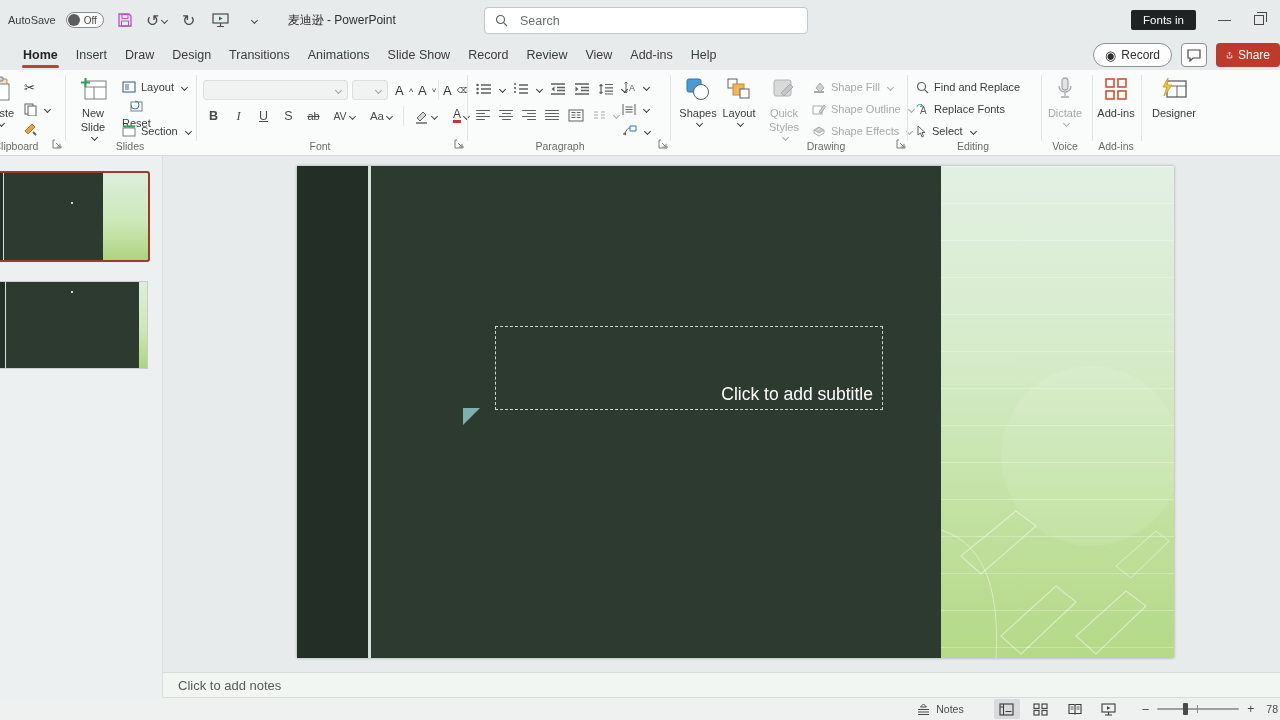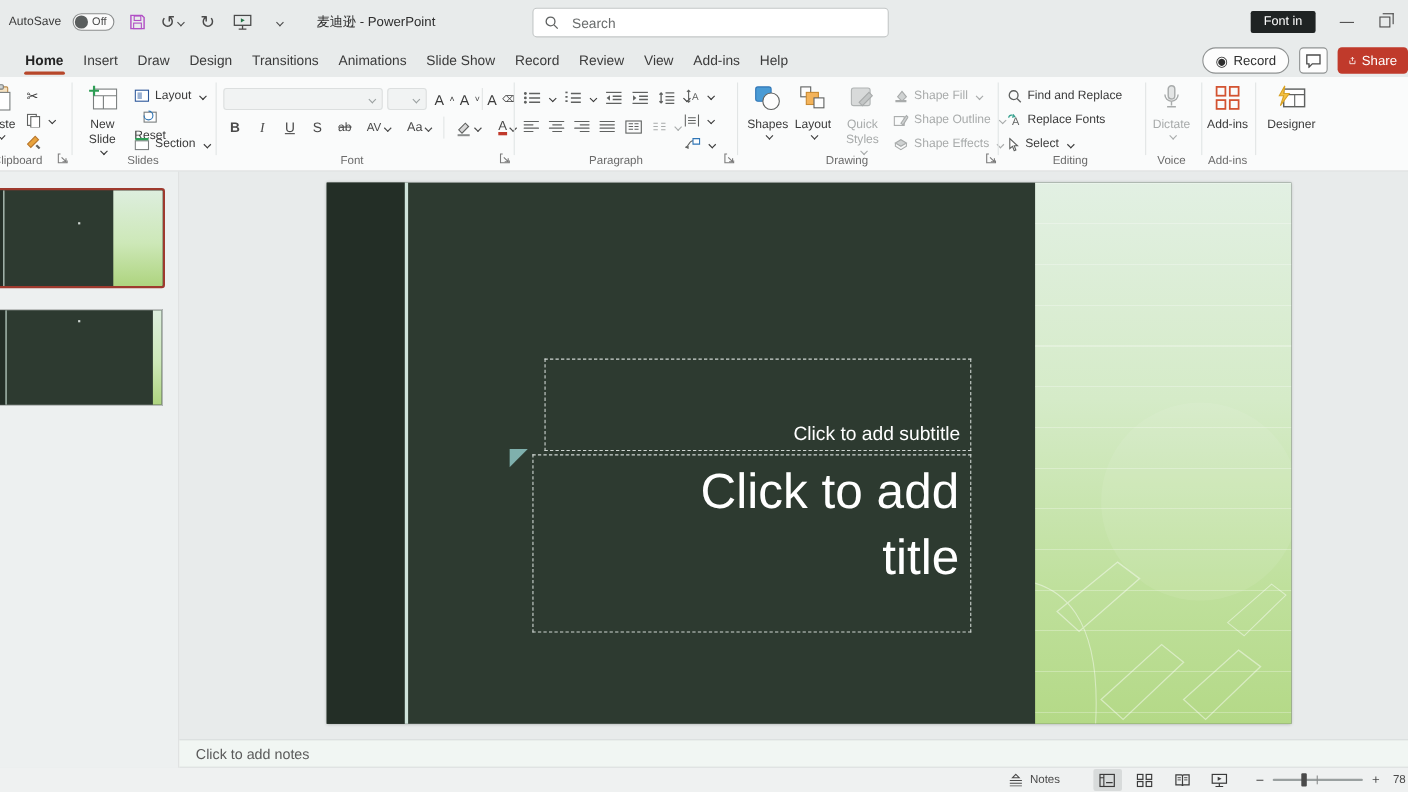--- a/index.html
+++ b/index.html
@@ -129,21 +129,21 @@
     <div class="searchbox">
       <span>
         <svg width="13" height="13" viewBox="0 0 13 13">
             <circle cx="5.5" cy="5.5" r="4" fill="none" stroke="#5f6262" stroke-width="1.2"></circle>
             <path d="M8.6 8.6 L12 12" stroke="#5f6262" stroke-width="1.2"></path>
           </svg>
       </span>
       <input placeholder="Search" style="">
     </div>
     <div class="tb-right">
-      <span class="signin">Font in</span>
+      <span class="signin">Fonts in</span>
       <span class="win-min">—</span>
       <span class="win-restore"></span>
     </div>
   </div>
 
   <div class="tabrow">
     <div class="tabs">
       <span class="tab active">Home</span>
       <span class="tab">Insert</span>
       <span class="tab">Draw</span>
@@ -463,21 +463,21 @@
       <span class="chv"></span>
       </span>
     <span class="sbtn disabled" style="left:812px; top:52px;">
       <svg width="14" height="13" viewBox="0 0 14 13">
           <path d="M2 5 L7 2 L12 5 L7 8 z" fill="#cfd2d2" stroke="#a8abab"></path>
           <path d="M2 5v3 L7 11 L12 8 V5" fill="none" stroke="#a8abab"></path>
         </svg>
       <span>Shape Effects</span>
       <span class="chv"></span>
       </span>
-    <span class="grp-label" style="left:730px; width:80px;margin-top:36px;">Drawing</span>
+    <span class="grp-label" style="left:786px; width:80px;margin-top:36px;">Drawing</span>
     <span class="launcher" style="left:896px;">
       <svg width="10" height="10" viewBox="0 0 10 10">
           <path d="M3 1H1v8h8V7" fill="none" stroke="#7b7b7b"></path>
           <path d="M4 4l4 4M8 4.8V8H4.8" fill="none" stroke="#7b7b7b"></path>
         </svg>
     </span>
     <span class="vsep" style="left:907px;"></span>
 
     <span class="sbtn" style="left:916px; top:8px;">
       <svg width="13" height="13" viewBox="0 0 13 13">
@@ -568,21 +568,20 @@
           <path d="M20 390 L75 345 L95 360 L40 408 z" fill="none" stroke="#fff" stroke-width="1.2"></path>
           <path d="M60 470 L115 420 L135 436 L80 488 z" fill="none" stroke="#fff" stroke-width="1.2"></path>
           <path d="M135 470 L185 425 L205 440 L155 488 z" fill="none" stroke="#fff" stroke-width="1.2"></path>
           <path d="M175 400 L215 365 L228 375 L190 412 z" fill="none" stroke="#fff" stroke-width="1"></path>
           <path d="M-30 360 C30 360 60 400 55 492" fill="none" stroke="#fff" stroke-width="1"></path>
         </svg>
       </div>
       <div class="ph ph-sub">
         <span>Click to add subtitle</span>
       </div>
-      <div class="ph ph-title">Click to add title</div>
       <span class="tri"></span>
     </div>
   </div>
 
   <div class="notesbar">
     <span class="notes-ph">Click to add notes</span>
   </div>
 
   <div class="statusbar">
     <div class="sb-right">

